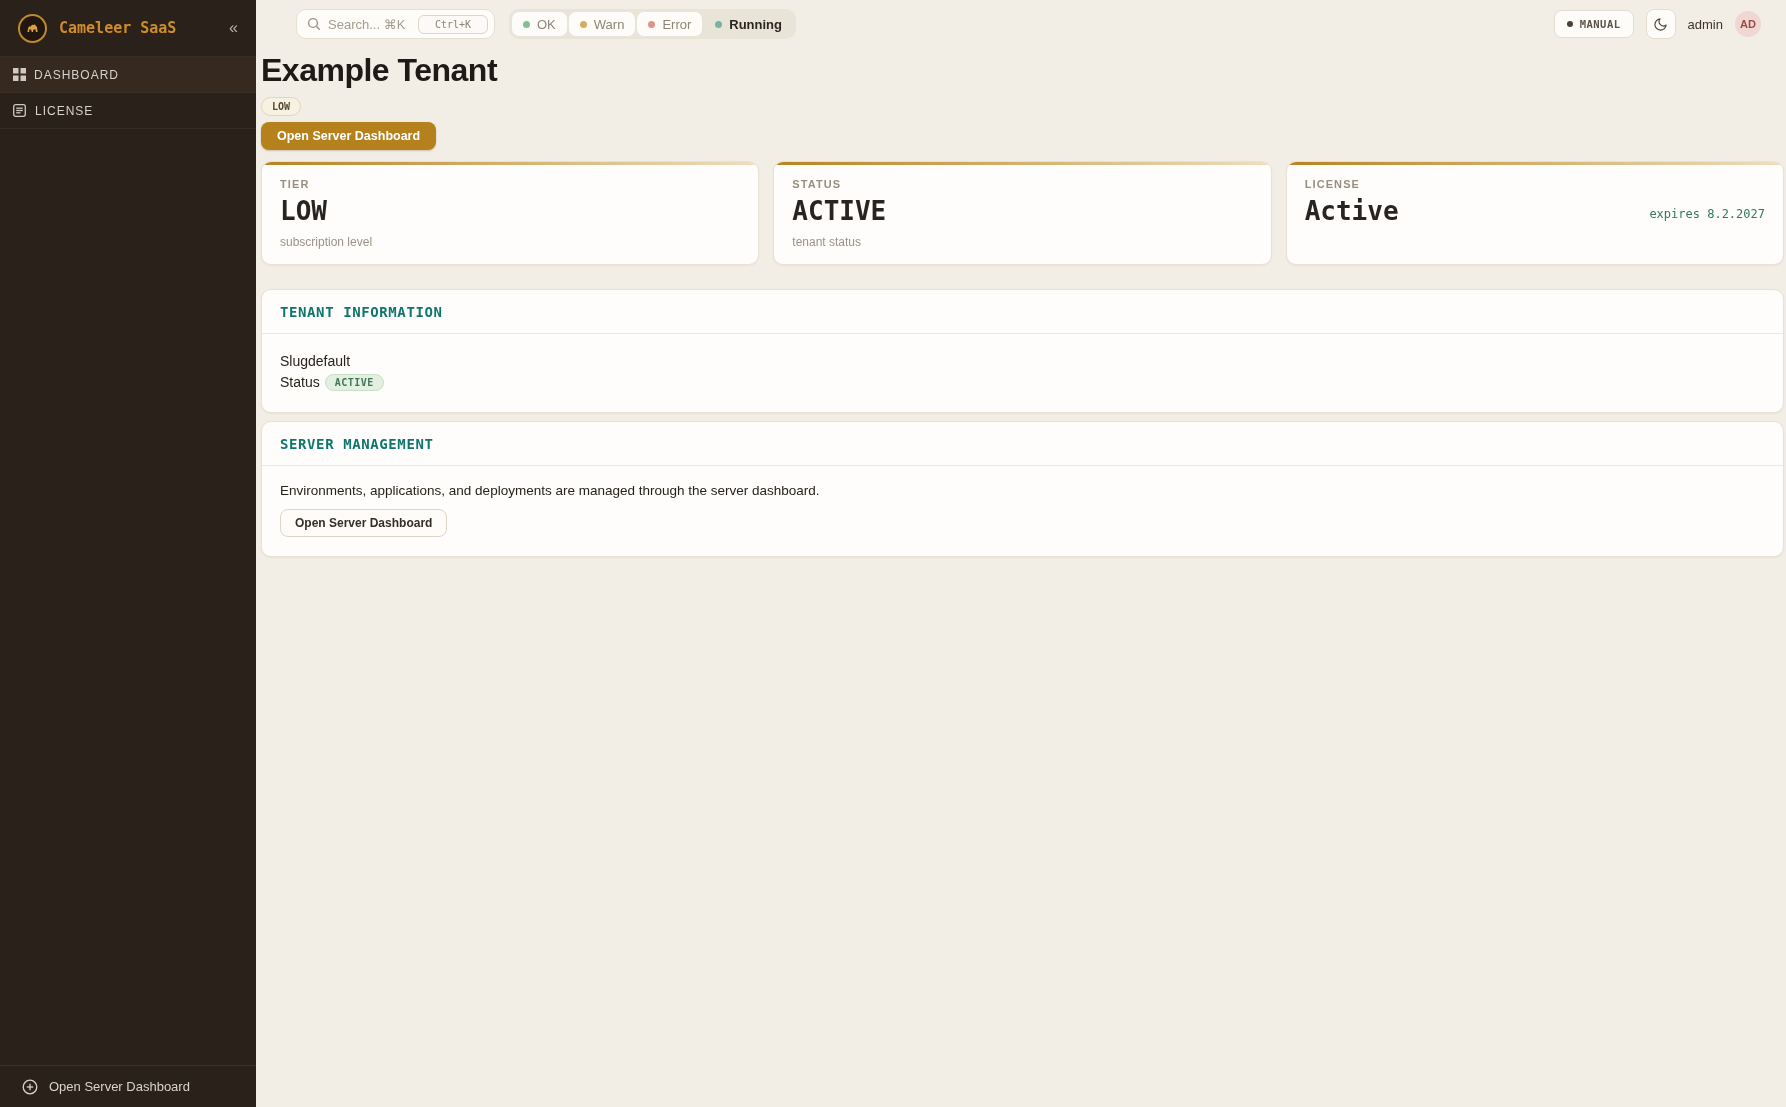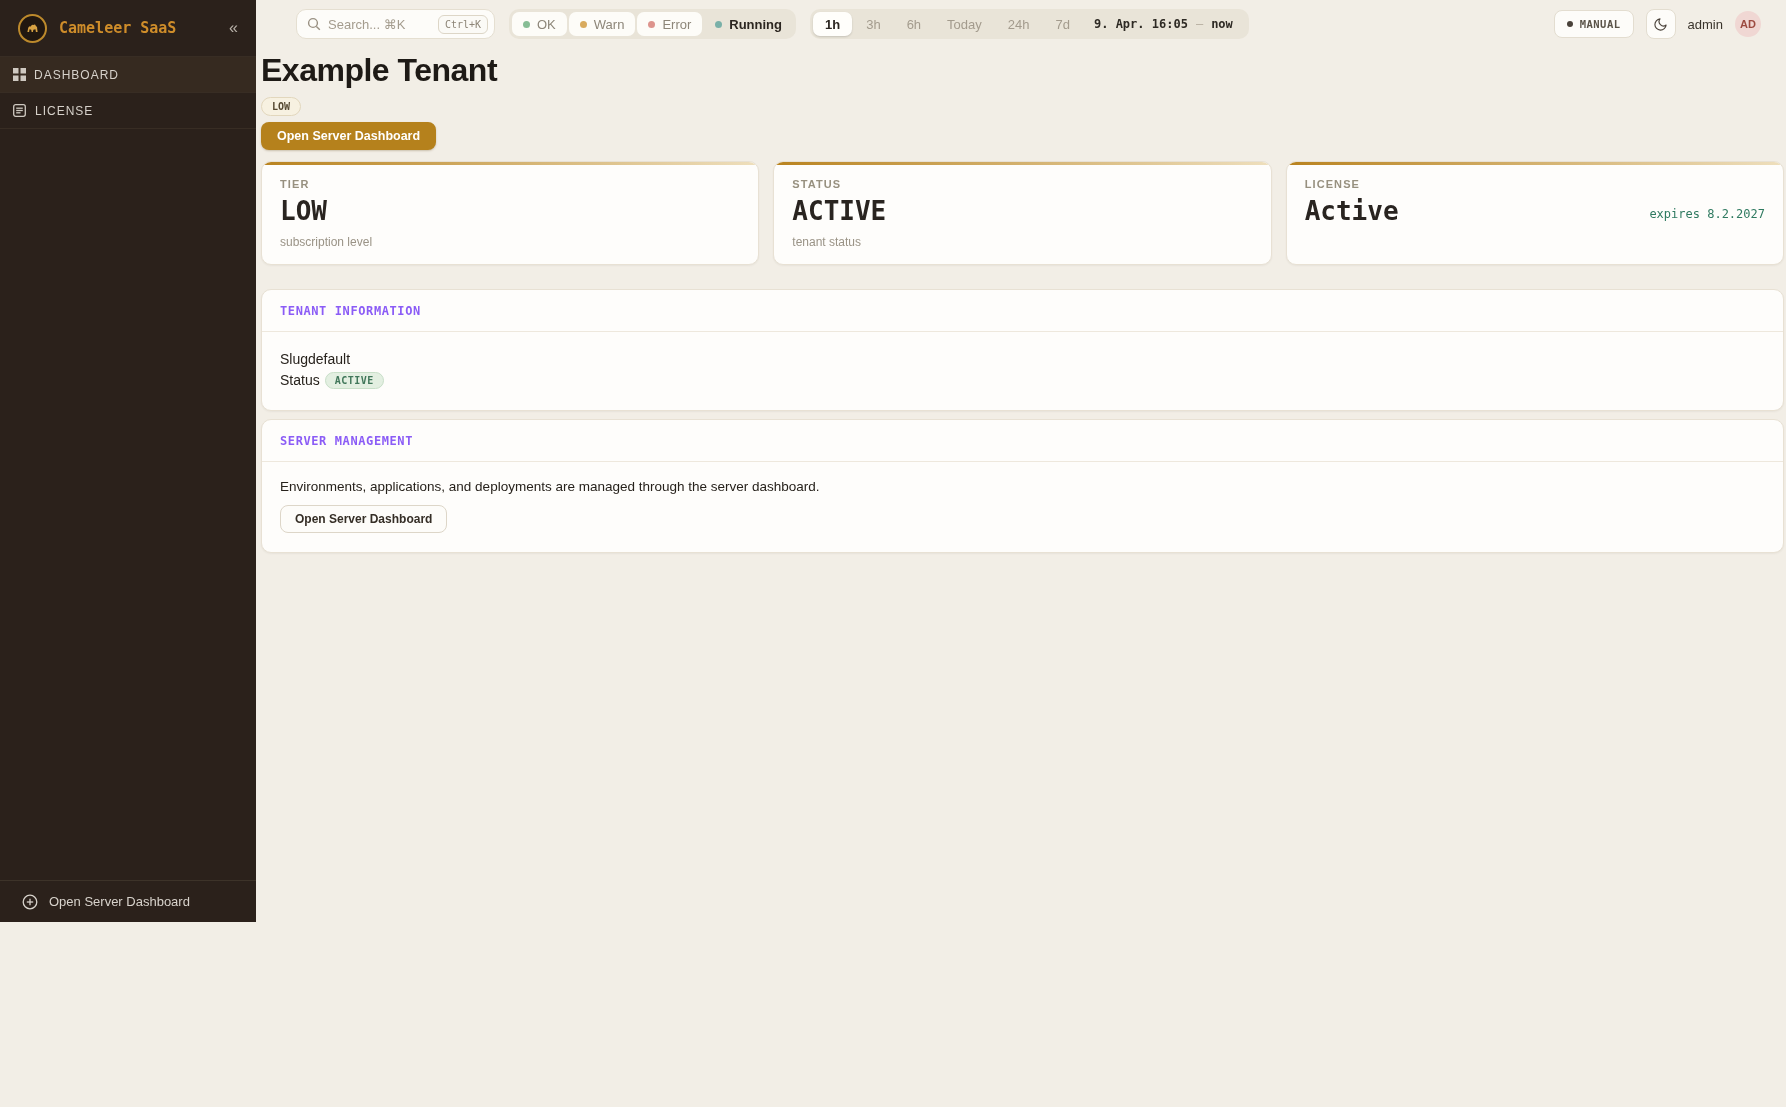--- a/index.html
+++ b/index.html
@@ -1,36 +1,36 @@
 <!DOCTYPE html>
 <html><head>
 <meta charset="utf-8">
 <style>
   * { margin:0; padding:0; box-sizing:border-box; }
   html,body { width:1786px; height:1107px; }
   body { font-family:"Liberation Sans",sans-serif; background:#f2eee6; overflow:hidden; display:flex; color:#27221c; }
 
   
-  .sidebar { width:256px; height:922px; background:#2b211b; position:relative; flex-shrink:0; }
+  .sidebar { width:256px; height:1107px; background:#2b211b; position:relative; flex-shrink:0; }
   .sb-header { height:56px; display:flex; align-items:center; padding:0 12px 0 18px; }
   .logo { width:29px; height:29px; border-radius:50%; background:#211710; border:2px solid #bd8a2c; display:flex; align-items:center; justify-content:center; flex-shrink:0; }
   .brand { margin-left:12px; font-family:"DejaVu Sans Mono",monospace; font-weight:bold; font-size:15px; color:#cf8d2a; flex:1; white-space:nowrap; }
   .collapse { color:#b9b2a9; font-size:16px; cursor:pointer; padding:2px 6px; }
   .nav { border-top:1px solid #382d24; }
   .nav-item { height:36px; display:flex; align-items:center; gap:9px; padding:0 13px; font-size:12px; letter-spacing:1px; color:#d6d1ca; border-bottom:1px solid #382d24; cursor:pointer; }
   .nav-item.active { background:#362a20;gap:8px; }
   .sb-footer { position:absolute; bottom:0; left:0; right:0; height:42px; border-top:1px solid #3d3329; display:flex; align-items:center; gap:11px; padding:0 22px; font-size:13px; color:#d8d3cc; cursor:pointer; }
 
   
   .main { flex:1; display:flex; flex-direction:column; min-width:0; }
   .topbar { height:48px; display:flex; align-items:center; padding:0 25px 0 40px; gap:14px; }
   .search { width:199px; height:30px; background:#fdfcf9; border:1px solid #e5dfd1; border-radius:10px; display:flex; align-items:center; padding:0 6px 0 10px; gap:7px; }
   .search input { border:none; outline:none; background:transparent; flex:1; min-width:0; font-family:"Liberation Sans",sans-serif; font-size:13px; color:#4a443b; }
   .search input::placeholder { color:#a49c8e; }
-  .kbd { font-family:"DejaVu Sans Mono",monospace; font-size:10px; color:#8d8577; background:#fbfaf6; border:1px solid #ddd6c7; border-radius:6px; padding:3px 6px; }
+  .kbd { font-family:"DejaVu Sans Mono",monospace; font-size:10px; color:#8d8577; background:#fbfaf6; border:1px solid #ddd6c7; border-radius:6px; padding:3px 16px; }
   .seg { background:#e9e4d8; border-radius:10px; padding:3px; display:flex; align-items:center; gap:2px; height:30px; }
   .chip { display:flex; align-items:center; gap:7px; padding:0 11px; height:24px; border-radius:7px; font-size:13px; color:#8d8679; background:#fdfcf8; border:none; cursor:pointer; font-family:"Liberation Sans",sans-serif; }
   .chip.sel { background:transparent; color:#2c2620; font-weight:bold; }
   .dot { width:7px; height:7px; border-radius:50%; background:#999; }
   .tchip { padding:0 12px; height:24px; display:flex; align-items:center; border-radius:7px; font-size:13px; color:#a39b8d; background:transparent; border:none; cursor:pointer; font-family:"Liberation Sans",sans-serif; }
   .tchip.sel { background:#fffefb; color:#2c2620; font-weight:bold; box-shadow:0 1px 2px rgba(0,0,0,.15); }
   .daterange { display:flex; align-items:center; gap:8px; padding:0 13px 0 10px; font-family:"DejaVu Sans Mono",monospace; font-size:12px; font-weight:bold; color:#2e2a24; white-space:nowrap; }
   .daterange .sep { color:#b5ad9f; font-weight:normal; }
   .tb-right { margin-left:auto; display:flex; align-items:center; gap:12px; }
   .mode-pill { display:flex; align-items:center; gap:7px; background:#fdfcf9; border:1px solid #e3ddd0; border-radius:8px; padding:0 12px; height:28px; font-family:"DejaVu Sans Mono",monospace; font-size:10.5px; font-weight:bold; letter-spacing:.5px; color:#5a5348; }
@@ -49,21 +49,21 @@
   .card-accent { height:3px; background:linear-gradient(90deg,#b9831f,#eedfbd); }
   .card-body { padding:13px 18px 15px; }
   .card-label { font-size:11px; font-weight:bold; letter-spacing:1.1px; color:#97907f; }
   .card-value-row { display:flex; align-items:flex-end; justify-content:space-between; margin-top:7px; }
   .card-value { font-family:"DejaVu Sans Mono",monospace; font-weight:bold; font-size:26px; color:#292420; line-height:1.1; }
   .card-note { font-family:"DejaVu Sans Mono",monospace; font-size:12px; color:#2f7a60; padding-bottom:5px; }
   .card-sub { margin-top:9px; font-size:12px; color:#9a9386; }
   .panel { background:#fefdfb; border:1px solid #e8e1d4; border-radius:10px; box-shadow:0 1px 2px rgba(60,50,30,.06); }
   .panel.first { margin-top:24px; }
   .panel.second { margin-top:8px; }
-  .panel-header { padding:14px 18px 13px; font-family:"DejaVu Sans Mono",monospace; font-weight:bold; font-size:12px; letter-spacing:.6px; color:#8b5cf6; border-bottom:1px solid #eee8dd; }
+  .panel-header { padding:14px 18px 13px; font-family:"DejaVu Sans Mono",monospace; font-weight:bold; font-size:14px; letter-spacing:.6px; color:#0f766e; border-bottom:1px solid #eee8dd; }
   .panel-body { padding:17px 18px 19px; }
   .info-row { display:flex; align-items:center; font-size:14px; color:#27221c; height:21px; }
   .badge-active { margin-left:5px; font-family:"DejaVu Sans Mono",monospace; font-size:10px; font-weight:bold; letter-spacing:.5px; color:#41775a; background:#e3efe1; border:1px solid #c8dfc8; border-radius:999px; padding:2px 9px; }
   .sm-desc { font-size:13.5px; color:#27221c; }
   .btn-secondary { margin-top:11px; background:#fdfcf9; border:1px solid #ddd6c8; border-radius:8px; padding:6px 14px; font-family:"Liberation Sans",sans-serif; font-size:12px; font-weight:bold; color:#352e26; cursor:pointer; }
   svg { display:block; }
 </style>
 </head>
 <body>
 
@@ -139,33 +139,20 @@
       <button class="chip">
         <span class="dot" style="background-color: rgb(221, 148, 141);"></span>
         <span>Error</span>
       </button>
       <button class="chip sel">
         <span class="dot" style="background-color: rgb(121, 176, 168);"></span>
         <span>Running</span>
       </button>
     </div>
 
-    <div class="seg">
-      <button class="tchip sel">1h</button>
-      <button class="tchip">3h</button>
-      <button class="tchip">6h</button>
-      <button class="tchip">Today</button>
-      <button class="tchip">24h</button>
-      <button class="tchip">7d</button>
-      <div class="daterange">
-        <span>9. Apr. 16:05</span>
-        <span class="sep">—</span>
-        <span>now</span>
-      </div>
-    </div>
 
     <div class="tb-right">
       <div class="mode-pill">
         <span class="dot"></span>
         <span>MANUAL</span>
       </div>
       <button class="icon-btn">
         <span>
           <svg width="15" height="15" viewBox="0 0 24 24" fill="none" stroke="#4a423a" stroke-width="1.8" stroke-linejoin="round">
             <path d="M21 12.8A9 9 0 1 1 11.2 3a7 7 0 0 0 9.8 9.8z"></path>

